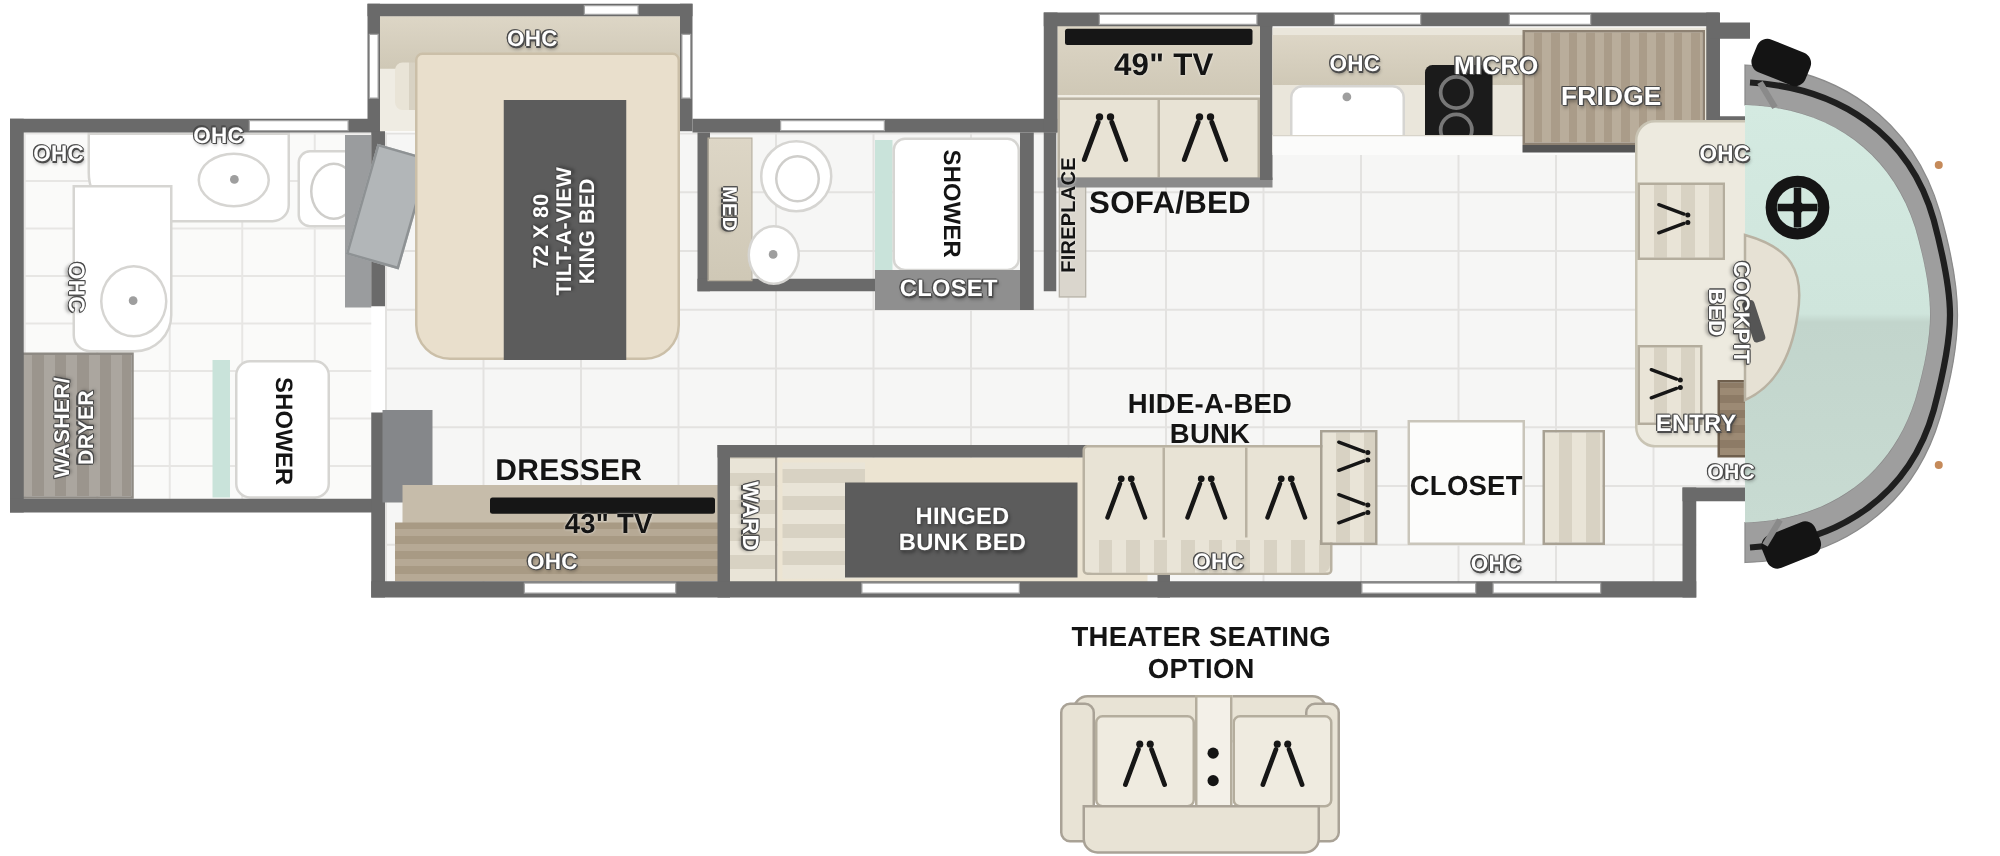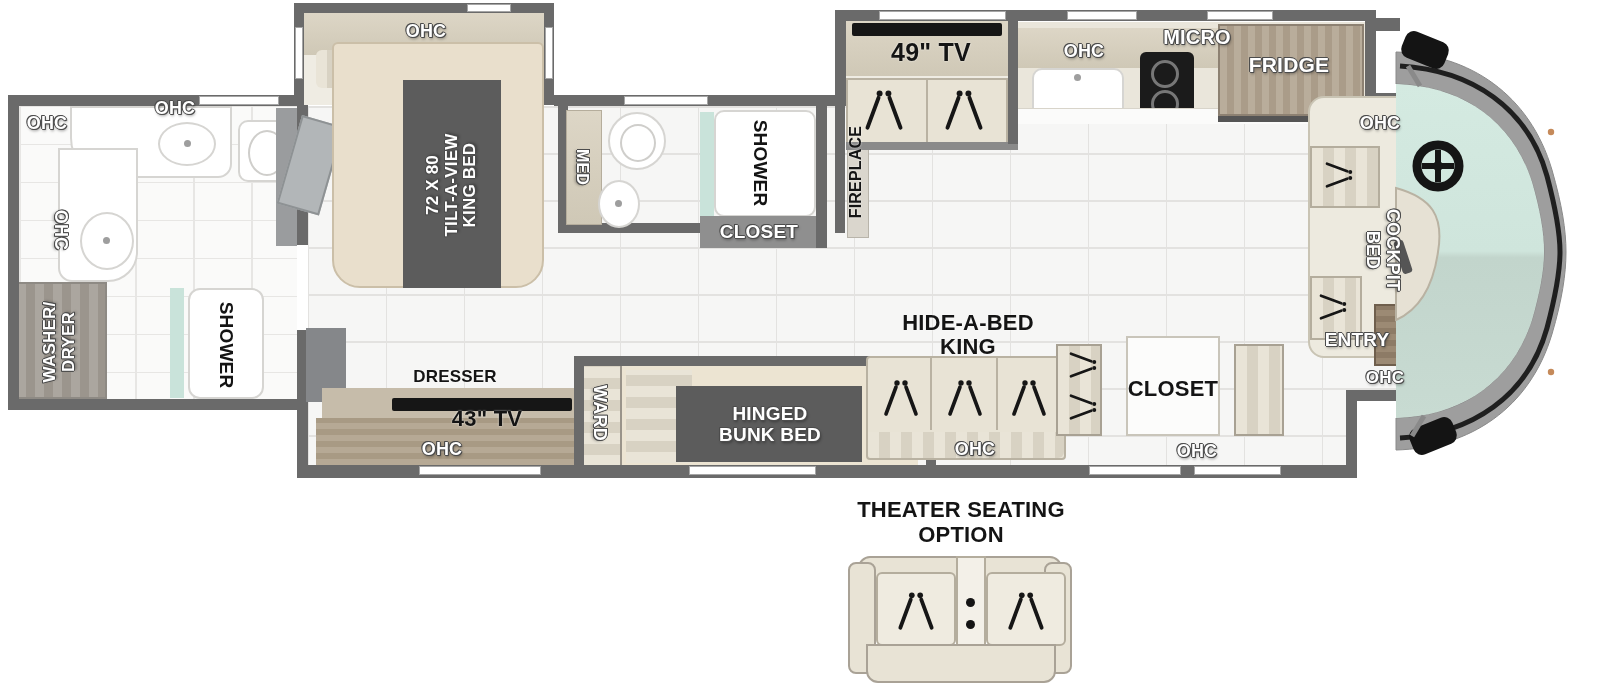--- a/index.html
+++ b/index.html
@@ -255,42 +255,43 @@
   <div class="lbl w" style="left:144px;top:97px;width:62px;height:24px;font-size:18px;">OHC</div>
   <div class="lbl w r90" style="left:14px;top:218px;width:92px;height:24px;font-size:18px;">OHC</div>
   <div class="lbl w rm90" style="left:2px;top:320px;width:116px;height:44px;font-size:17px;">WASHER/
 DRYER</div>
   <div class="lbl k r90" style="left:174px;top:333px;width:104px;height:24px;font-size:19px;">SHOWER</div>
 
   <div class="lbl w" style="left:395px;top:20px;width:62px;height:24px;font-size:18px;">OHC</div>
   <div class="lbl w rm90" style="left:357px;top:153px;width:190px;height:64px;font-size:17px;">72 X 80
 TILT-A-VIEW
 KING BED</div>
-  <div class="lbl k" style="left:390px;top:363px;width:130px;height:28px;font-size:17px;">DRESSER</div>
+  <div class="lbl k" style="left:390px;top:363px;width:130px;height:28px;font-size:24px;">DRESSER</div>
   <div class="lbl k" style="left:428px;top:406px;width:118px;height:26px;font-size:22px;">43" TV</div>
   <div class="lbl w" style="left:410px;top:438px;width:64px;height:24px;font-size:18px;">OHC</div>
   <div class="lbl w r90" style="left:551px;top:402px;width:96px;height:22px;font-size:18px;">WARD</div>
 
   <div class="lbl w r90" style="left:550px;top:157px;width:64px;height:20px;font-size:16px;">MED</div>
   <div class="lbl k r90" style="left:710px;top:152px;width:100px;height:22px;font-size:19px;">SHOWER</div>
   <div class="lbl w" style="left:704px;top:219px;width:110px;height:26px;font-size:19px;">CLOSET</div>
 
   <div class="lbl k rm90" style="left:792px;top:162px;width:128px;height:20px;font-size:16px;">FIREPLACE</div>
   <div class="lbl k" style="left:856px;top:38px;width:150px;height:30px;font-size:25px;">49" TV</div>
+  <div class="lbl k" style="left:852px;top:148px;width:168px;height:30px;font-size:25px;">SOFA/BED</div>
   <div class="lbl w" style="left:690px;top:400px;width:160px;height:50px;font-size:19px;">HINGED
 BUNK BED</div>
   <div class="lbl k" style="left:878px;top:308px;width:180px;height:54px;font-size:22px;">HIDE-A-BED
-KING</div>
+BUNK</div>
   <div class="lbl w" style="left:944px;top:438px;width:62px;height:24px;font-size:18px;">OHC</div>
   <div class="lbl k" style="left:1122px;top:376px;width:102px;height:26px;font-size:22px;">CLOSET</div>
   <div class="lbl w" style="left:1166px;top:440px;width:62px;height:24px;font-size:18px;">OHC</div>
 
   <div class="lbl w" style="left:1052px;top:40px;width:64px;height:24px;font-size:18px;">OHC</div>
-  <div class="lbl w" style="left:1158px;top:24px;width:78px;height:26px;font-size:20px;">MICRO</div>
-  <div class="lbl w" style="left:1246px;top:52px;width:86px;height:26px;font-size:21px;">FRIDGE</div>
+  <div class="lbl w" style="left:1158px;top:40px;width:78px;height:26px;font-size:20px;">MICRO</div>
+  <div class="lbl w" style="left:1246px;top:65px;width:86px;height:26px;font-size:21px;">FRIDGE</div>
 
   <div class="lbl w" style="left:1348px;top:112px;width:64px;height:24px;font-size:18px;">OHC</div>
   <div class="lbl w r90" style="left:1328px;top:226px;width:108px;height:48px;font-size:18px;">COCKPIT
 BED</div>
   <div class="lbl w" style="left:1320px;top:328px;width:74px;height:24px;font-size:19px;">ENTRY</div>
   <div class="lbl w" style="left:1354px;top:366px;width:62px;height:24px;font-size:17px;">OHC</div>
 
   <div class="lbl k" style="left:843px;top:496px;width:236px;height:52px;font-size:22px;line-height:1.15;">THEATER SEATING
 OPTION</div>
 

